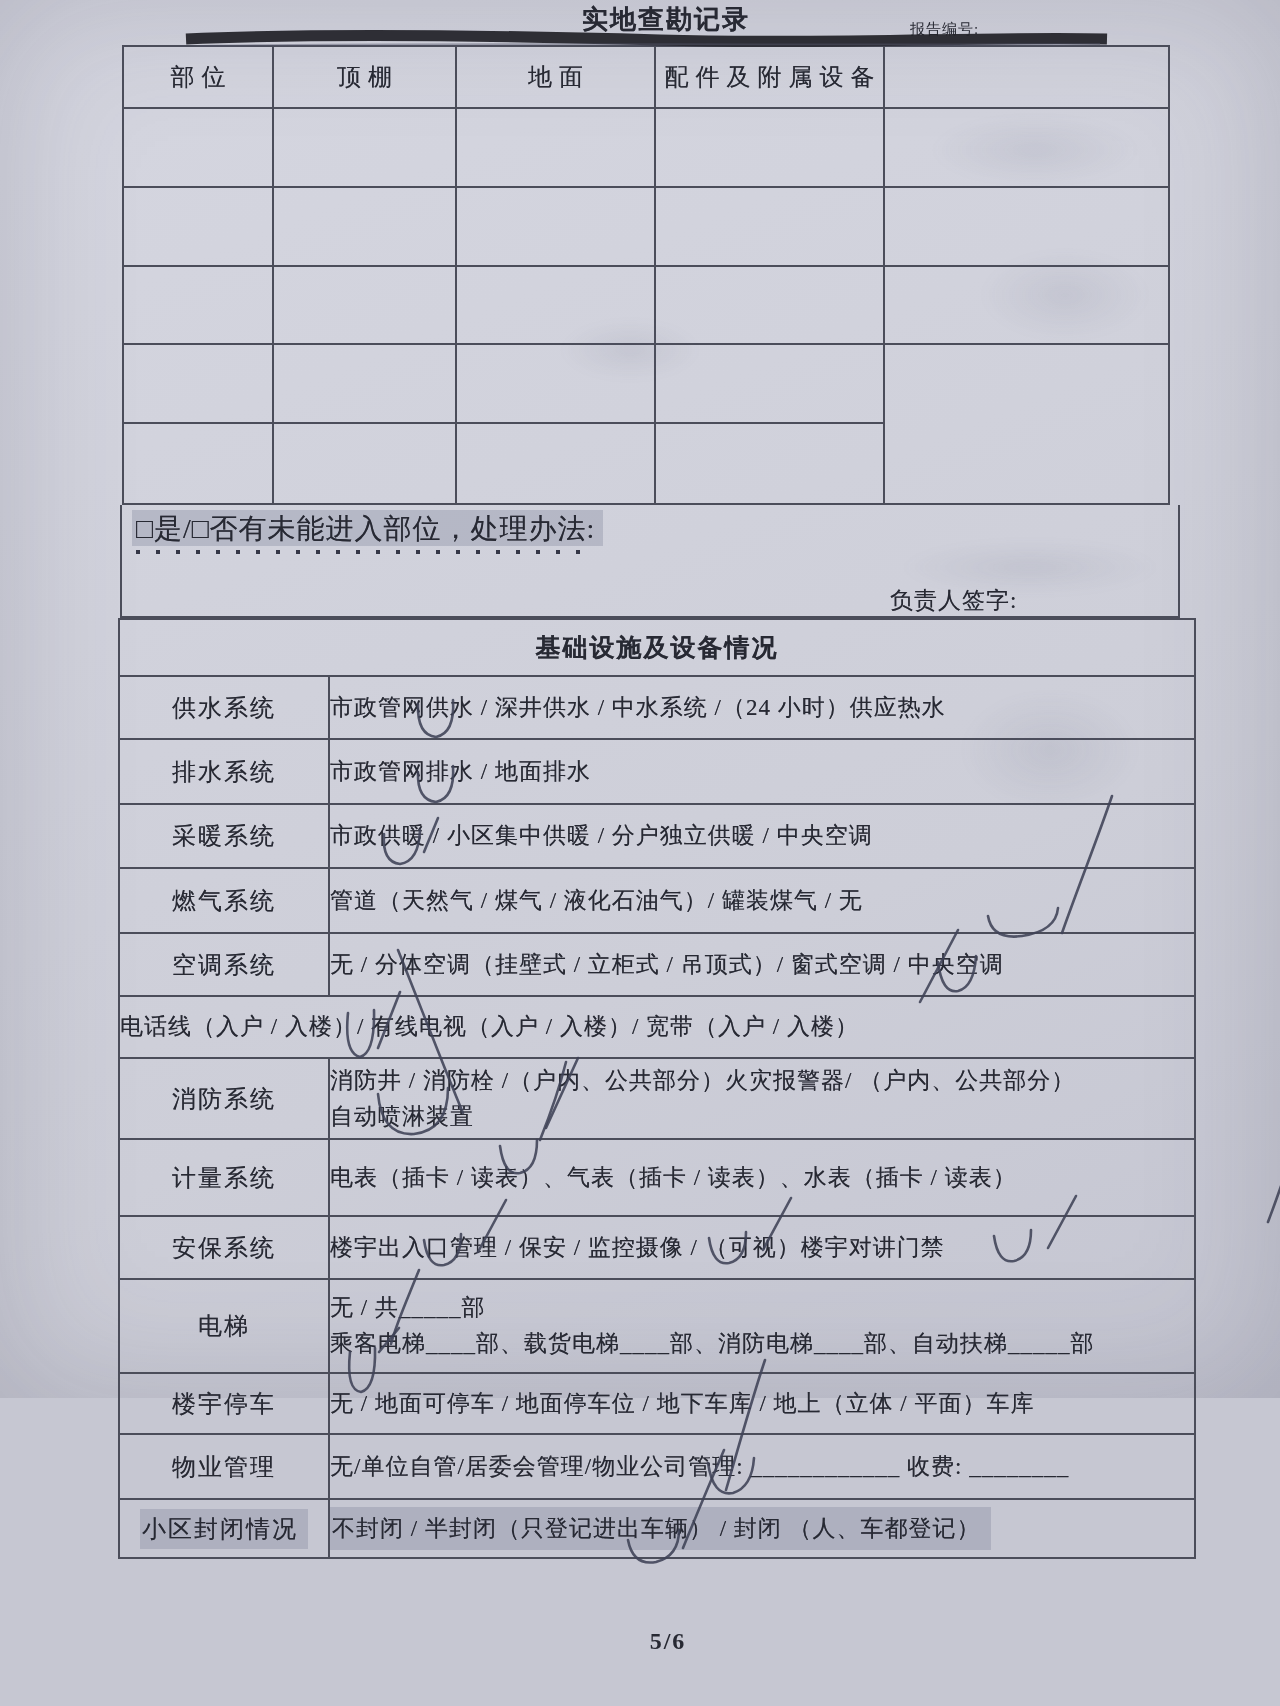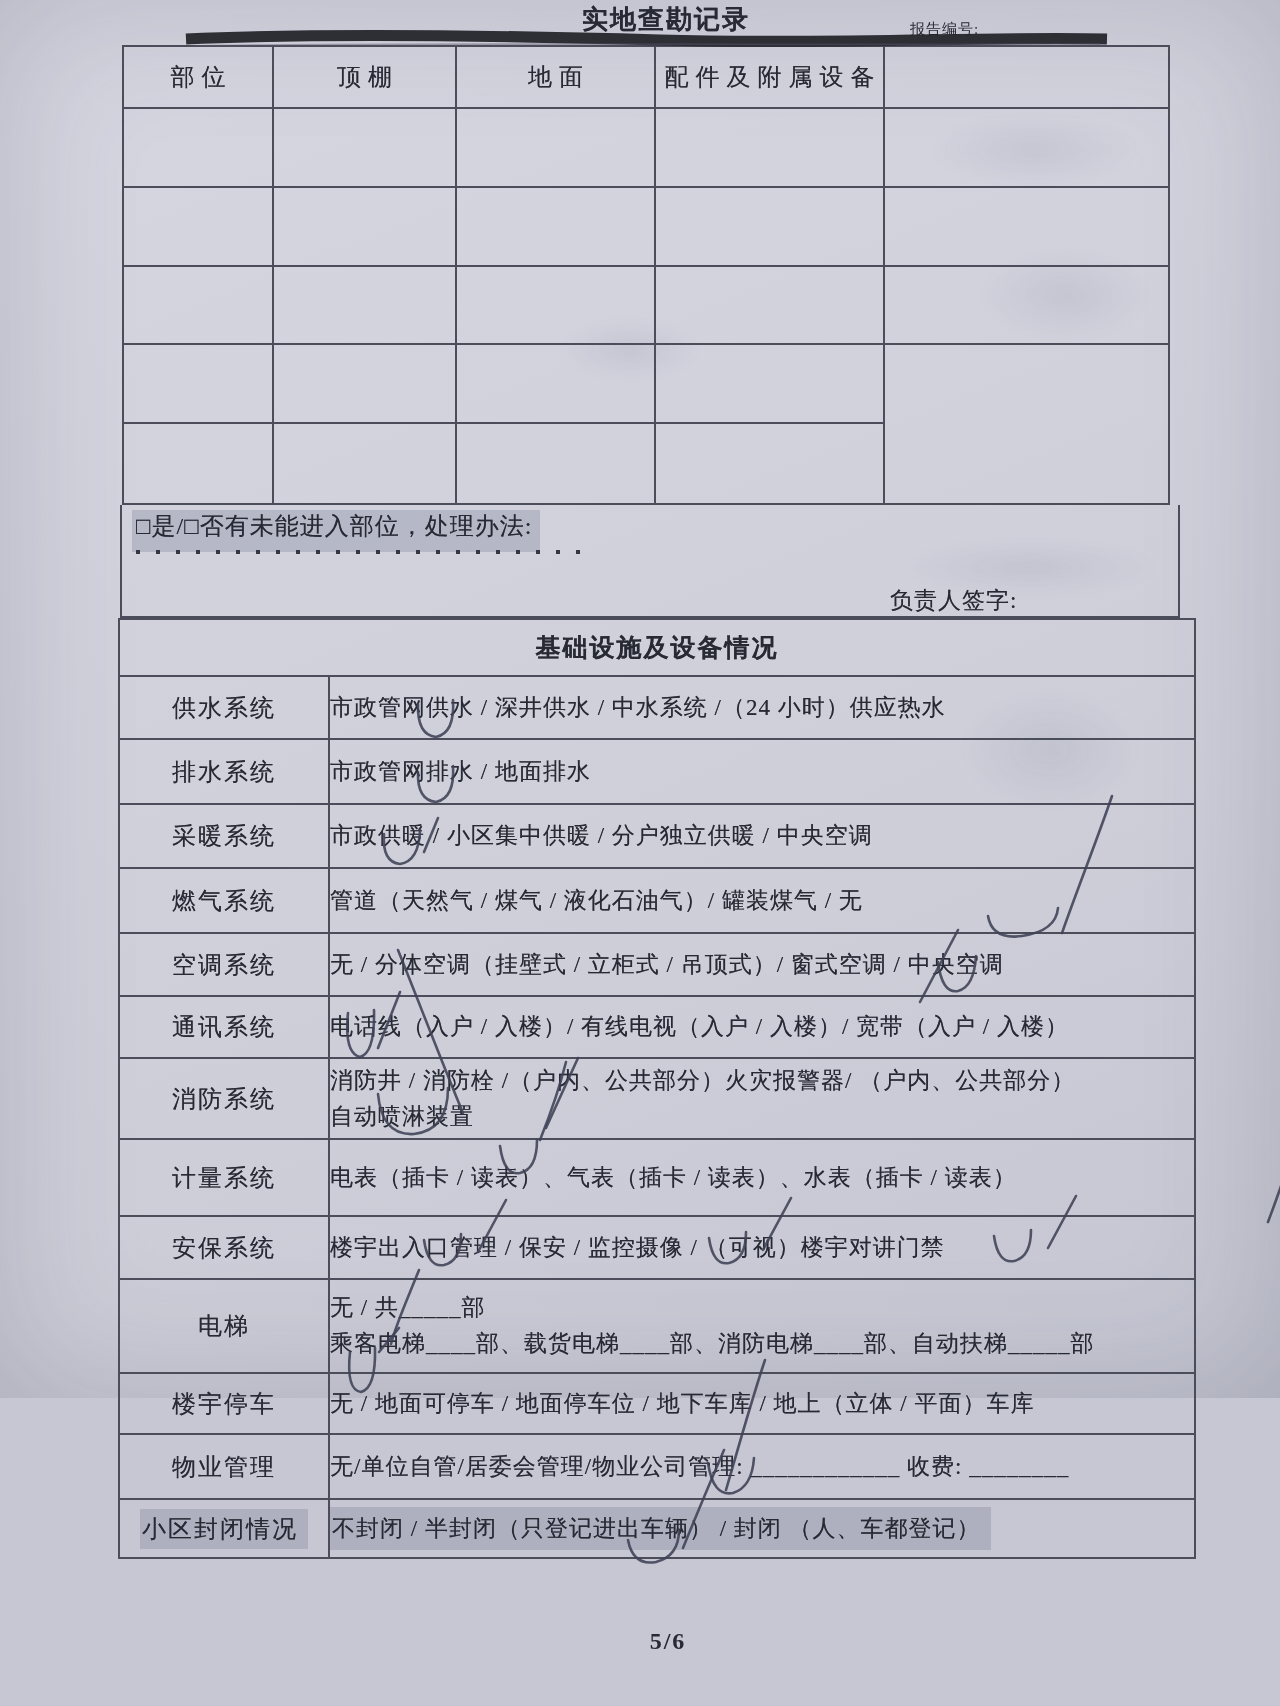--- a/index.html
+++ b/index.html
@@ -42,21 +42,21 @@
     text-shadow:0 0 .6px rgba(40,42,55,.6);
   }
   
   .mid-cell{
     position:absolute;left:120px;top:505px;width:1060px;height:113px;
     border:2px solid #4b4d5a;border-top:none;box-sizing:border-box;
   }
   .access-line{position:absolute;left:10px;top:5px;}
   .hl{
     background:rgba(141,145,164,.40);
-    font-size:24px;letter-spacing:1px;padding:3px 8px 13px 4px;white-space:nowrap;
+    font-size:28px;letter-spacing:1px;padding:3px 8px 2px 4px;white-space:nowrap;
     text-shadow:0 0 .6px rgba(40,42,55,.6);
   }
   .dotline{
     position:absolute;left:14px;top:44px;width:452px;height:5px;
     background:repeating-linear-gradient(90deg,#343646 0 4px,transparent 4px 20px);
     background-position:0 100%;background-size:100% 4px;background-repeat:no-repeat;
   }
   .sig{
     position:absolute;left:768px;top:80px;font-size:23px;letter-spacing:1px;white-space:nowrap;
     text-shadow:0 0 .5px rgba(40,42,55,.55);
@@ -196,23 +196,20 @@
     </div>
     <div class="irow" style="height:63px">
       <div class="ilabel">
           <span>空调系统</span>
         </div>
       <div class="icontent">
           <span>无 / 分体空调（挂壁式 / 立柜式 / 吊顶式）/ 窗式空调 / 中央空调</span>
         </div>
     </div>
     <div class="irow" style="height:62px">
-      <div class="ilabel">
-          <span>通讯系统</span>
-        </div>
       <div class="icontent">
           <span>电话线（入户 / 入楼）/ 有线电视（入户 / 入楼）/ 宽带（入户 / 入楼）</span>
         </div>
     </div>
     <div class="irow" style="height:81px">
       <div class="ilabel">
           <span>消防系统</span>
         </div>
       <div class="icontent">
           <span>消防井 / 消防栓 /（户内、公共部分）火灾报警器/ （户内、公共部分）

